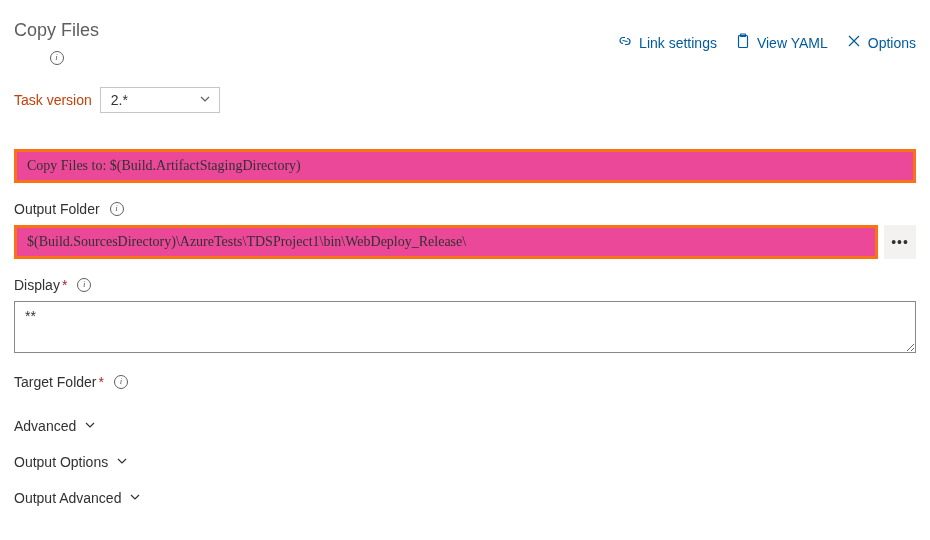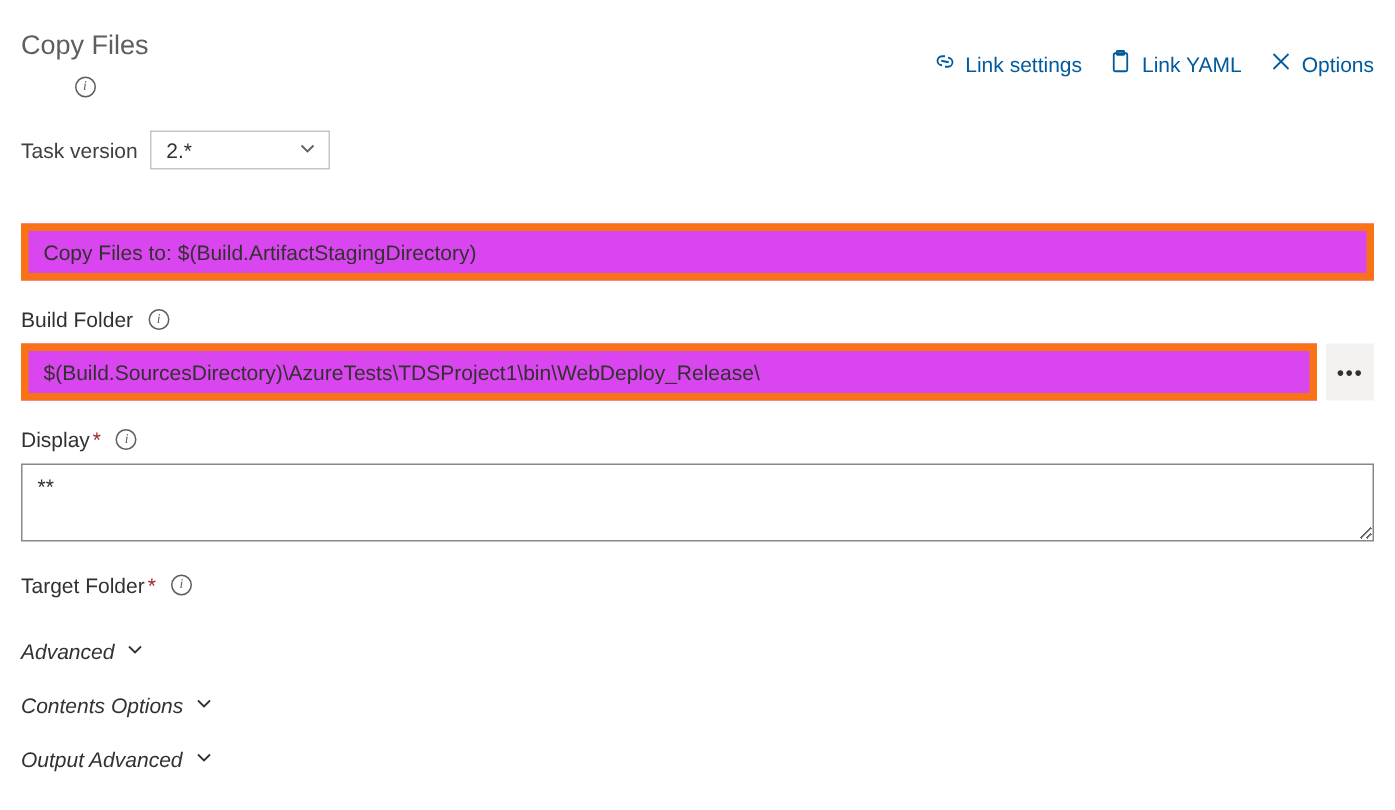--- a/index.html
+++ b/index.html
@@ -58,21 +58,21 @@
     }
     .link-icon svg { width: 16px; height: 16px; }
     .task-version-row {
       display: flex;
       align-items: center;
       gap: 8px;
       margin-bottom: 36px;
     }
     .task-version-label {
       font-size: 14px;
-      color: #404040;
+      color: #c2410c;
     }
     .task-version-select {
       position: relative;
       border: 1px solid #c8c6c4;
       padding: 4px 30px 4px 10px;
       min-width: 120px;
       font-size: 14px;
       cursor: pointer;
       background: #fff;
     }
@@ -87,26 +87,26 @@
     .field-label-row {
       display: flex;
       align-items: center;
       gap: 10px;
       margin-bottom: 8px;
     }
     .field-label { font-size: 14px; color: #323130; }
     .required { color: #a4262c; margin-left: 2px; }
     .text-input {
       width: 100%;
-      border: 5px solid #f97316;
+      border: 3px solid #f97316;
       padding: 6px 10px;
       font-size: 14px;
-      font-family: Liberation Sans, sans-serif;
-      color: #323130;
-      background: #d946ef;
+      font-family: Liberation Serif, serif;
+      color: #323130;
+      background: #ec4899;
     }
     .input-with-button {
       display: flex;
       gap: 6px;
       align-items: stretch;
     }
     .input-with-button .text-input { flex: 1; }
     .browse-btn {
       width: 32px;
       background: #f3f2f1;
@@ -130,21 +130,20 @@
       min-height: 52px;
     }
     .collapsible {
       display: flex;
       align-items: center;
       gap: 8px;
       font-size: 14px;
       color: #323130;
       cursor: pointer;
       padding: 10px 0;
-      font-style: italic;
     }
     .collapsible svg { width: 12px; height: 12px; }
   </style>
 </head>
 <body>
 
 <div class="header-row">
   <div class="title-section">
     <span class="page-title">Copy Files</span>
     <span class="info-icon">i</span>
@@ -160,21 +159,21 @@
       </span>
       <span>Link settings</span>
     </div>
     <div class="action-link">
       <span class="link-icon">
         <svg viewBox="0 0 16 16" fill="none" stroke="#005a9e" stroke-width="1.2">
           <rect x="3.5" y="2.5" width="9" height="12" rx="1"></rect>
           <rect x="5.5" y="1" width="5" height="2.5" rx="0.5"></rect>
         </svg>
       </span>
-      <span>Link YAML</span>
+      <span>View YAML</span>
     </div>
     <div class="action-link">
       <span class="link-icon">
         <svg viewBox="0 0 16 16" fill="none" stroke="#005a9e" stroke-width="1.2">
           <path d="M3 3 L13 13 M13 3 L3 13"></path>
         </svg>
       </span>
       <span>Options</span>
     </div>
   </div>
@@ -191,21 +190,21 @@
     </span>
   </div>
 </div>
 
 <div class="field-group">
   <input type="text" class="text-input" value="Copy Files to: $(Build.ArtifactStagingDirectory)" style="">
 </div>
 
 <div class="field-group">
   <div class="field-label-row">
-    <span class="field-label">Build Folder</span>
+    <span class="field-label">Output Folder</span>
     <span class="info-icon">i</span>
   </div>
   <div class="input-with-button">
     <input type="text" class="text-input" value="$(Build.SourcesDirectory)\AzureTests\TDSProject1\bin\WebDeploy_Release\" style="">
     <button class="browse-btn">
       <span>•••</span>
     </button>
   </div>
 </div>
 
@@ -231,21 +230,21 @@
 <div class="collapsible">
   <span>Advanced</span>
   <span>
     <svg viewBox="0 0 12 12" fill="none" stroke="#323130" stroke-width="1.2">
         <path d="M2 4 L6 8 L10 4"></path>
       </svg>
   </span>
 </div>
 
 <div class="collapsible">
-  <span>Contents Options</span>
+  <span>Output Options</span>
   <span>
     <svg viewBox="0 0 12 12" fill="none" stroke="#323130" stroke-width="1.2">
         <path d="M2 4 L6 8 L10 4"></path>
       </svg>
   </span>
 </div>
 
 <div class="collapsible">
   <span>Output Advanced</span>
   <span>

